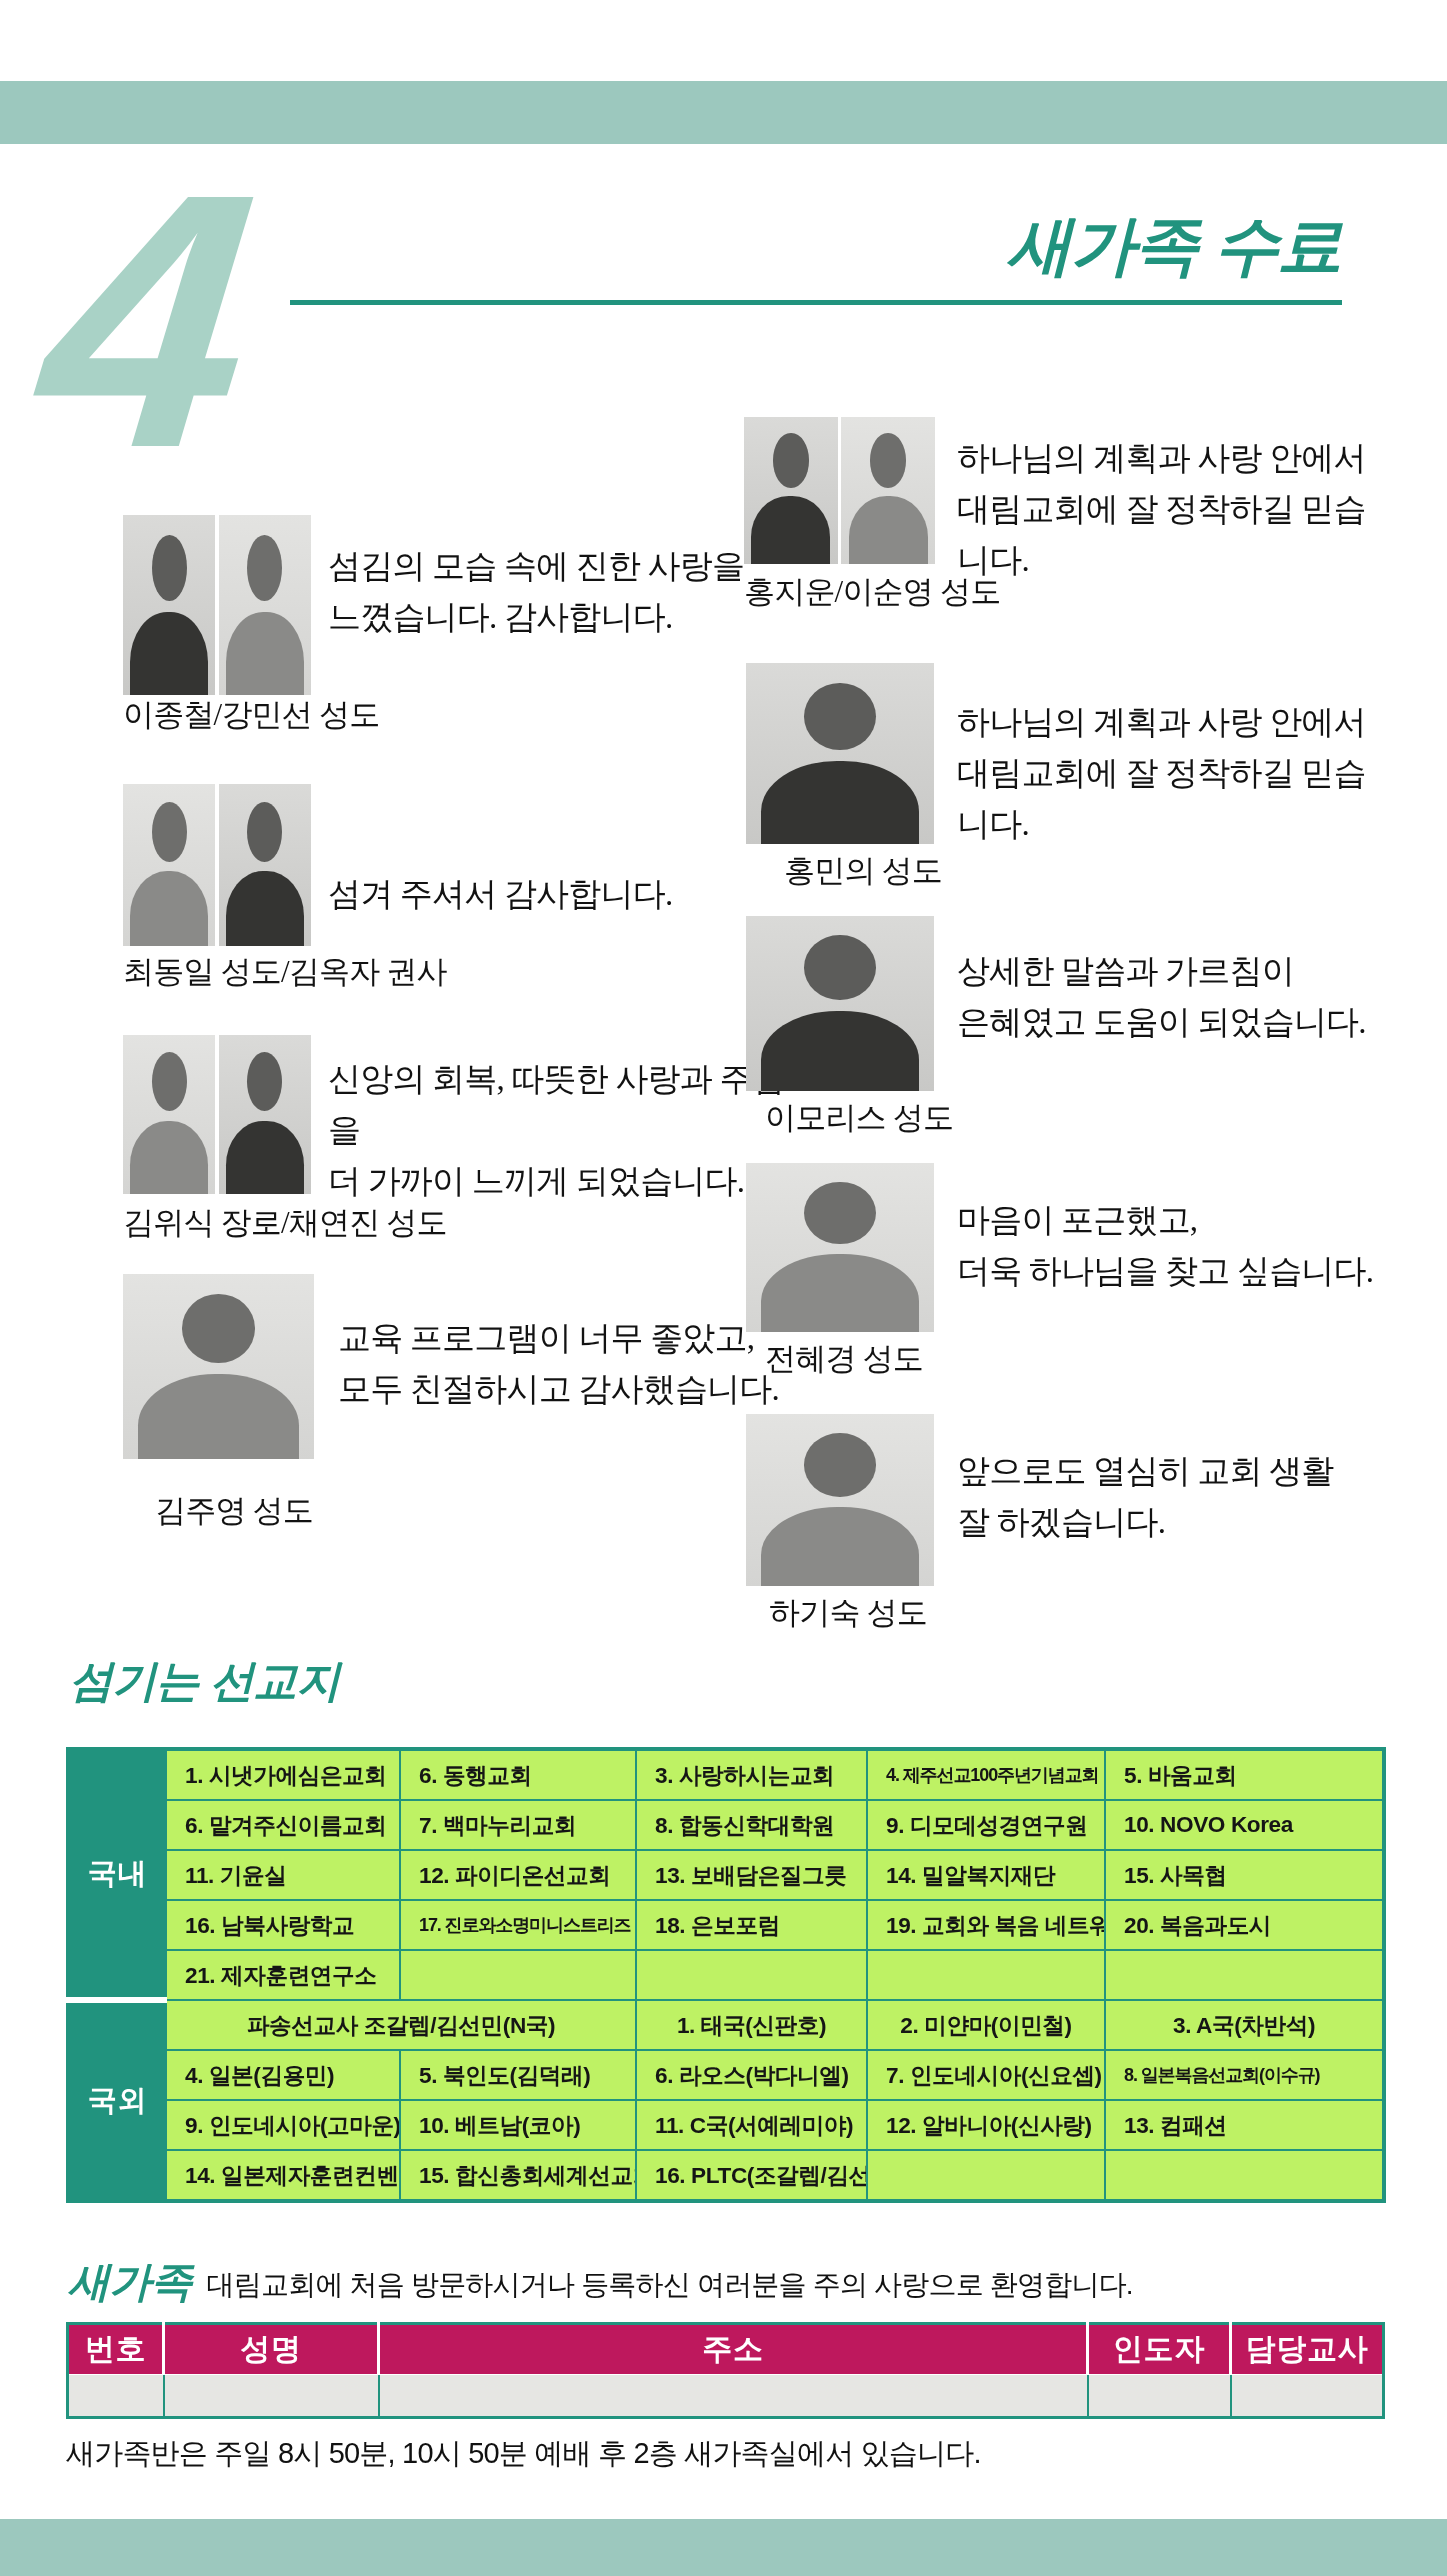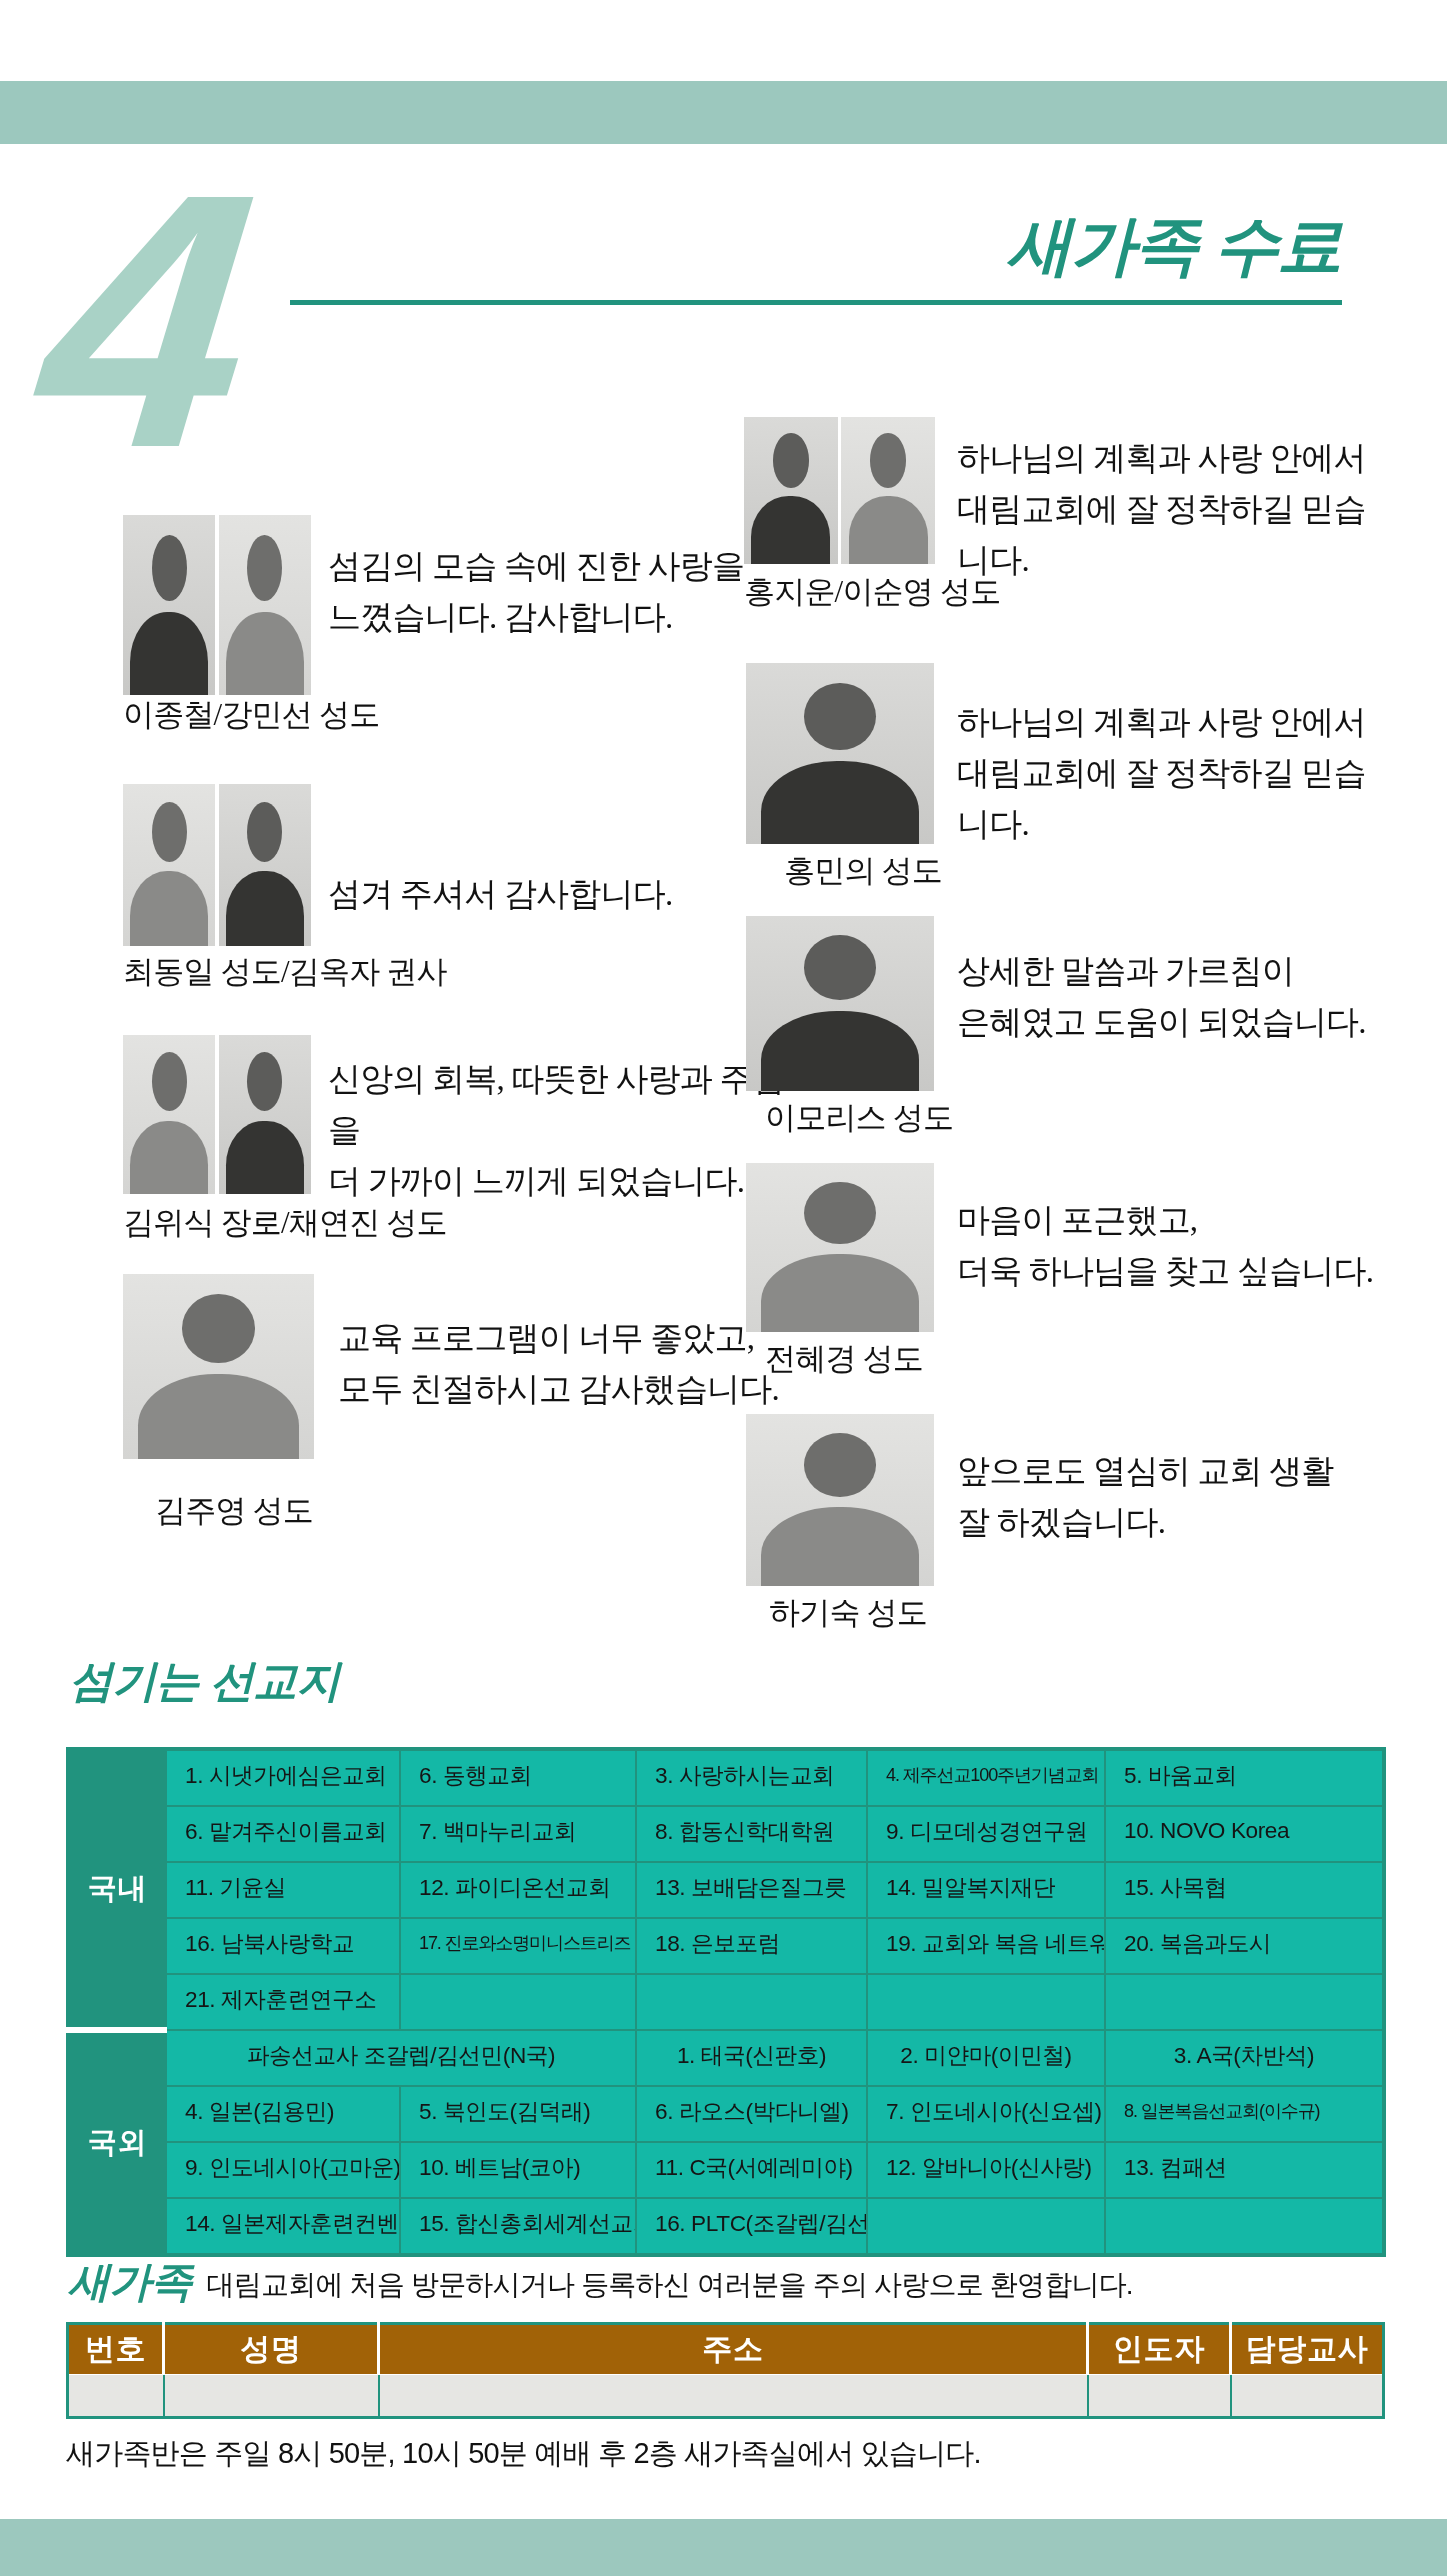--- a/index.html
+++ b/index.html
@@ -59,38 +59,38 @@
     table-layout:fixed; width:1316px;
   }
   table.missions, table.missions td, table.missions th { border:2.3px solid #21937e; }
   table.missions { border:4.5px solid #21937e; }
   table.missions th {
     background:#21937e; color:#ffffff; font-size:29px; font-weight:700;
     text-align:center; letter-spacing:0.8px;
   }
   table.missions th.gap-top { border-top:6.8px solid #ffffff; }
   table.missions td {
-    background:#14b8a6; color:#151515; font-size:22.6px; font-weight:400;
-    height:48px; padding:0 6px 6px 18px; text-align:left; letter-spacing:-0.4px;
+    background:#bef264; color:#151515; font-size:22.6px; font-weight:700;
+    height:48px; padding:0 6px 0 18px; text-align:left; letter-spacing:-0.4px;
     overflow:hidden; white-space:nowrap;
   }
   table.missions td.center { text-align:center; padding-left:6px; }
   table.missions td.sq { font-size:18px; letter-spacing:-1.1px; }
 
   .nf-head { position:absolute; left:68px; top:2254px; display:flex; align-items:flex-end; }
   .nf-heading { font-size:42px; font-weight:800; font-style:italic; color:#21937e; letter-spacing:-0.8px; }
   .nf-desc { font-size:28px; color:#111111; margin-left:15px; padding-bottom:6px; letter-spacing:-0.8px;text-align:right; }
 
   table.newfamily {
     position:absolute; left:66px; top:2322px; border-collapse:collapse;
     table-layout:fixed; width:1316px;
   }
   table.newfamily { border:3px solid #21937e; }
   table.newfamily th {
-    background:#a16207; color:#ffffff; font-size:30px; font-weight:700;
+    background:#be185d; color:#ffffff; font-size:30px; font-weight:700;
     height:47px; border-right:3px solid #ffffff; text-align:center; letter-spacing:0.8px;
   }
   table.newfamily th:last-child { border-right:none;text-align:center; }
   table.newfamily td {
     background:#e6e6e3; height:39px; border-right:2.3px solid #21937e;
     border-top:1.5px solid #ffffff;
   }
   table.newfamily td:last-child { border-right:none; }
 
   .nf-note { position:absolute; left:66px; top:2434px; font-size:29px; color:#111111; letter-spacing:-0.8px; }

